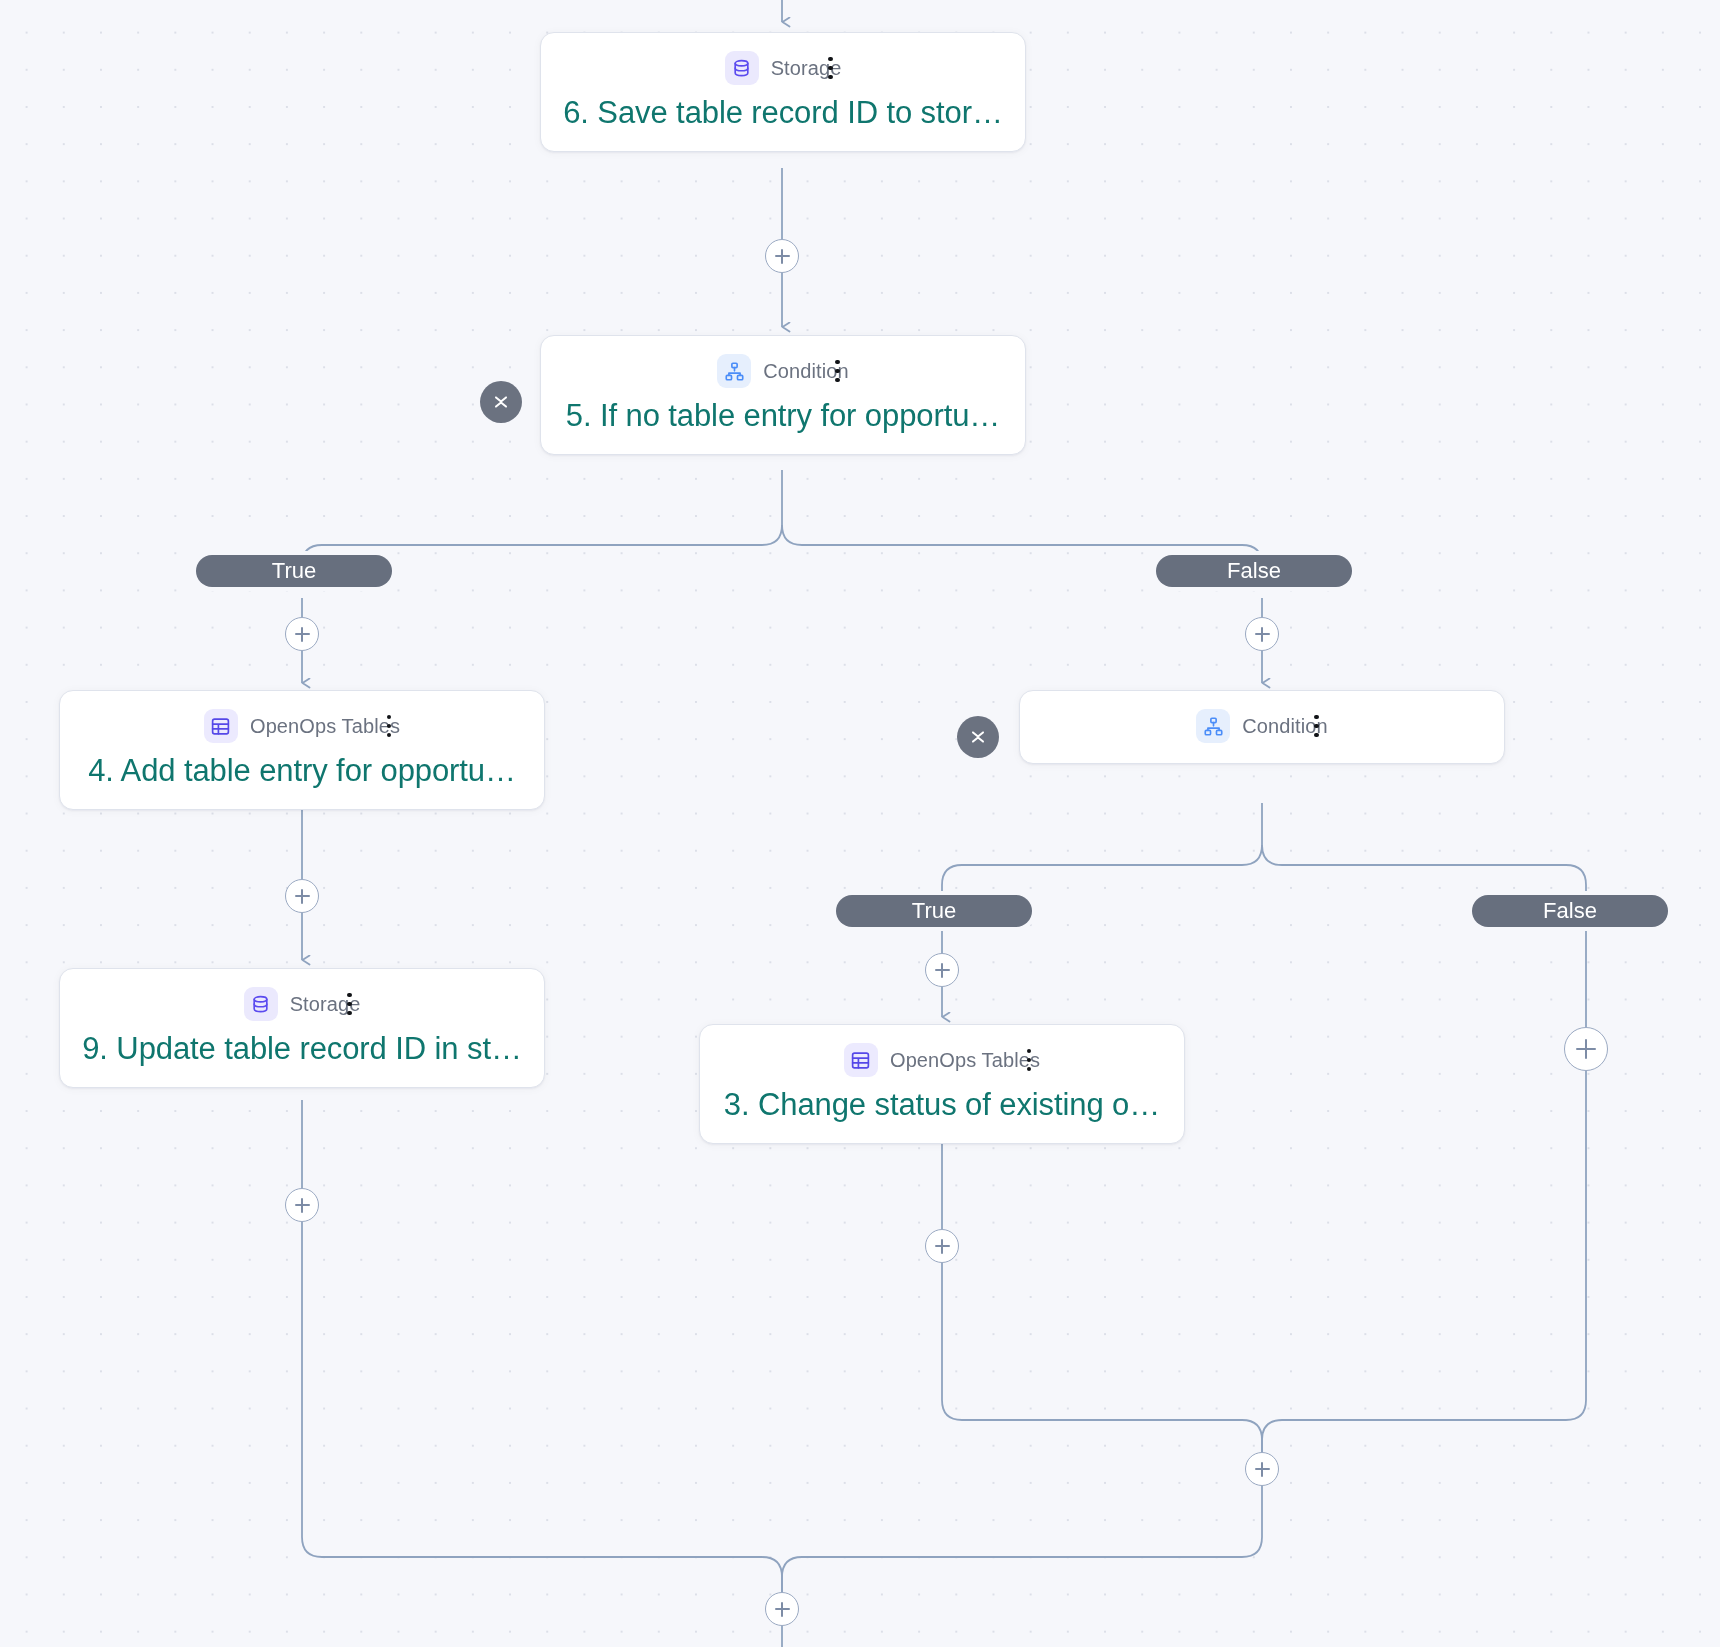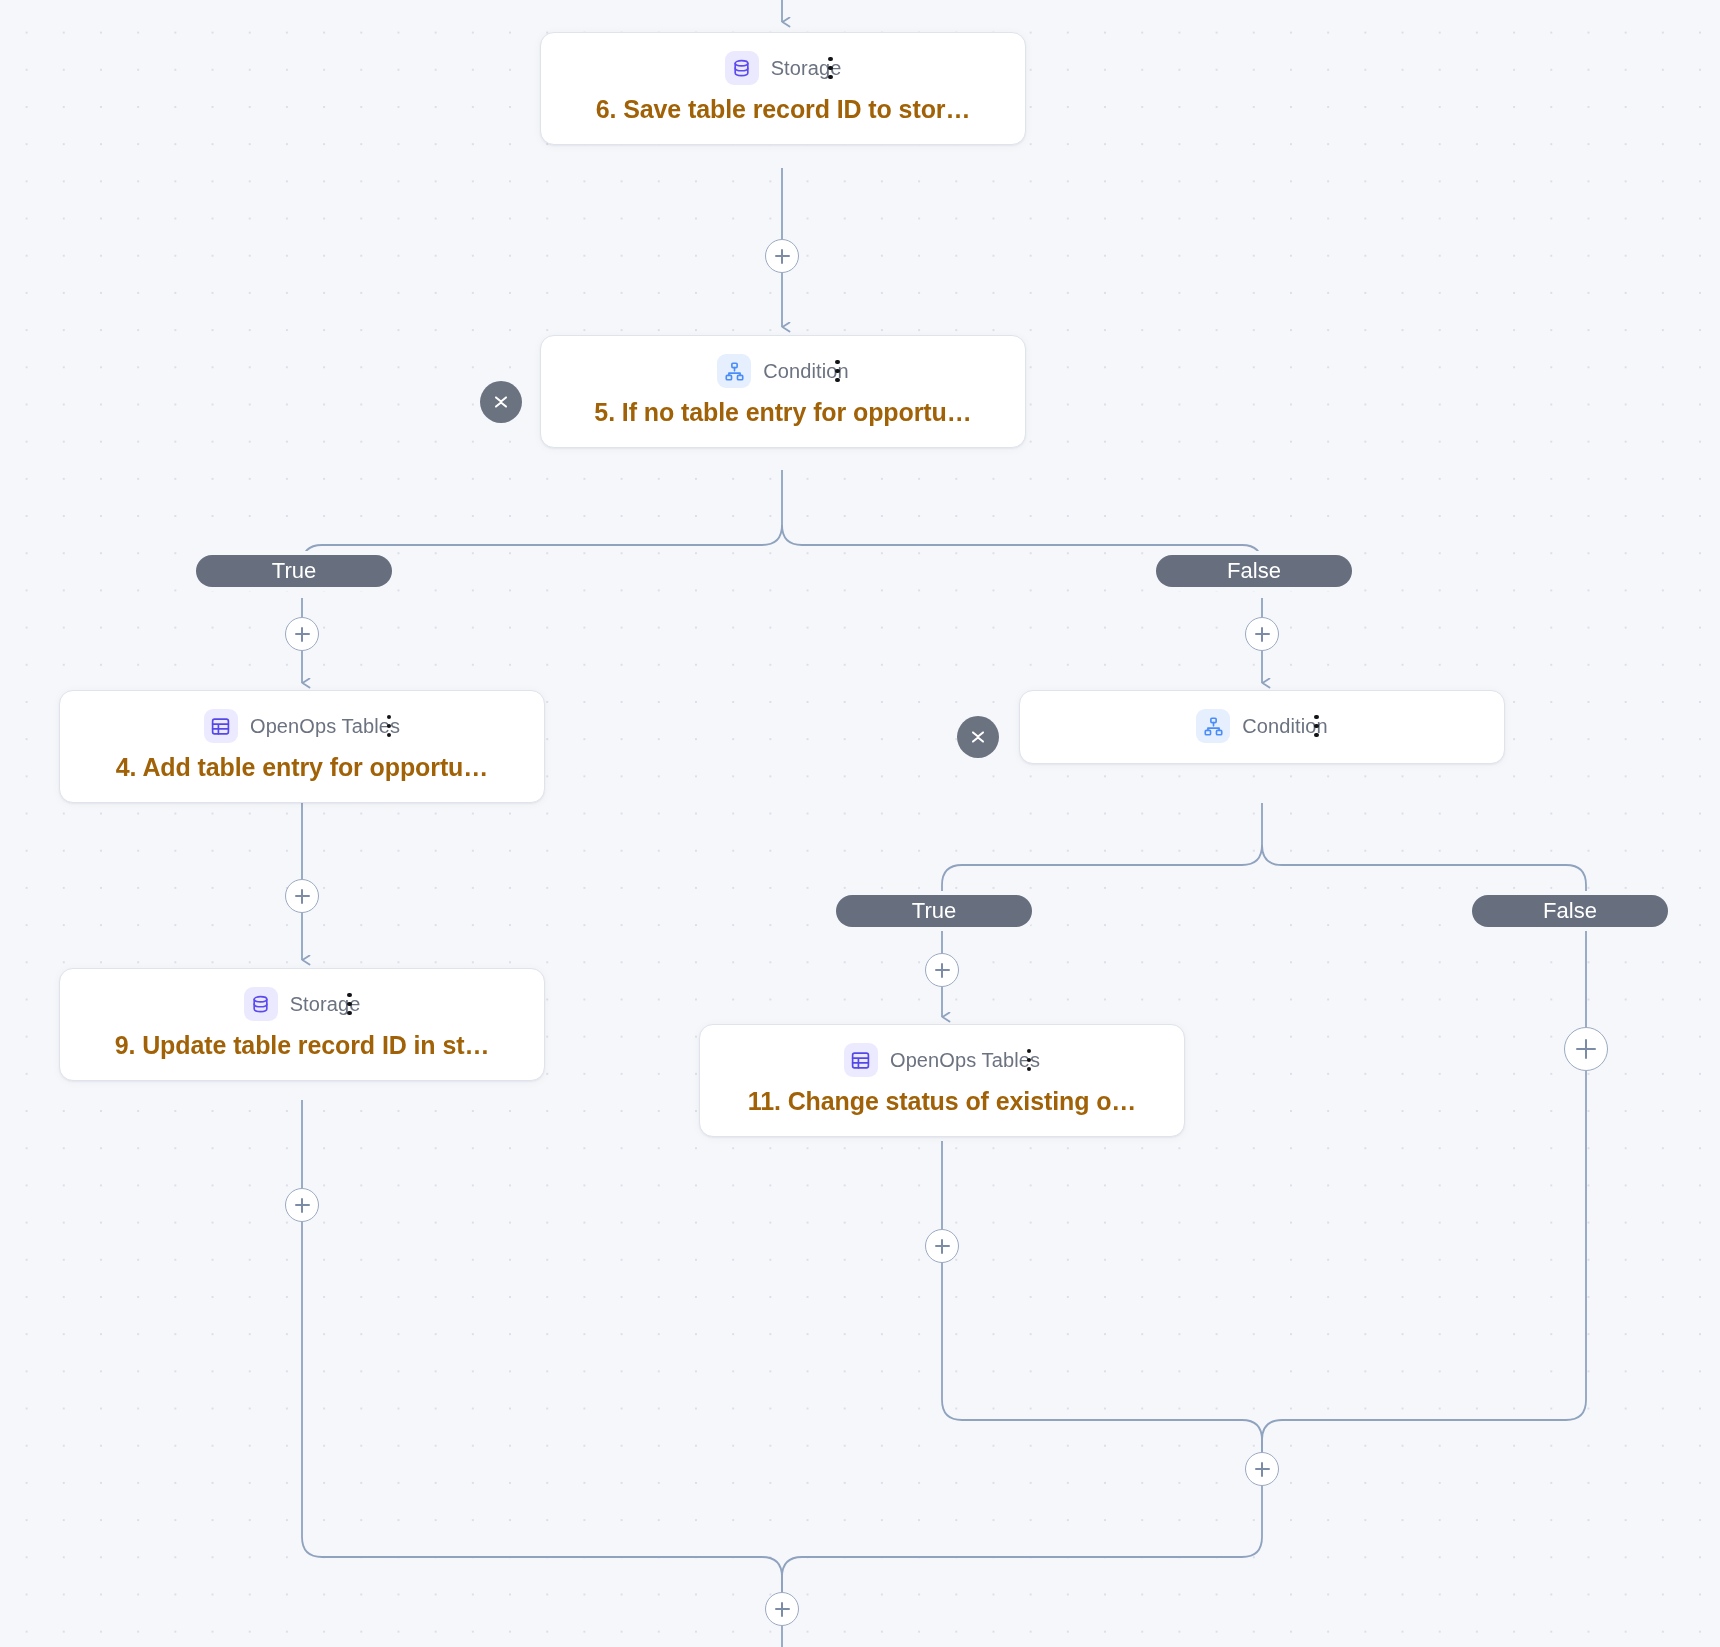--- a/index.html
+++ b/index.html
@@ -61,26 +61,25 @@
   .node-icon.condition{ background: #e6effd; }
   .node-icon svg { display: block; }
 
   .node-kind {
     font-size: 20px;
     color: #6b7280;
     letter-spacing: .1px;
     white-space: nowrap;
   }
   .node-title {
-    font-size: 25px;
-    color: #a16207;
+    font-size: 31px;
+    color: #0f766e;
     letter-spacing: -.1px;
     white-space: nowrap;
     overflow: hidden;
-    font-weight: bold;
   }
 
   .kebab {
     position: absolute;
     right: 0; top: 50%;
     transform: translateY(-50%);
     width: 22px; height: 26px;
     display: flex; flex-direction: column;
     align-items: center; justify-content: center;
     gap: 4.5px;
@@ -339,20 +338,20 @@
           <path d="M3,9.2 H21 M3,14.8 H21 M9.6,9.2 V20.4"></path>
         </svg>
       </span>
       <span class="node-kind">OpenOps Tables</span>
       <span class="kebab">
         <i></i>
         <i></i>
         <i></i>
       </span>
     </div>
-    <div class="node-title">11. Change status of existing o…</div>
+    <div class="node-title">3. Change status of existing o…</div>
   </div>
 
   <div class="plus" style="left:925px; top:1229px;"></div>
   <div class="plus" style="left:1245px; top:1452px;"></div>
   <div class="plus" style="left:765px; top:1592px;"></div>
 
 </div>
 
 </body></html>

